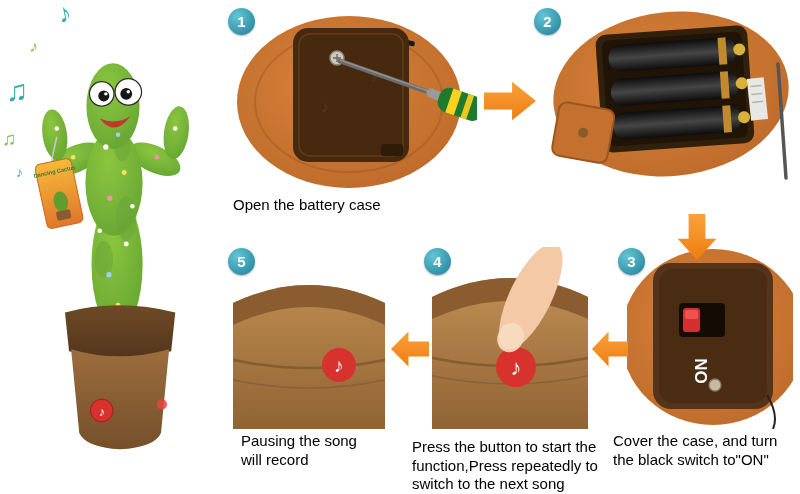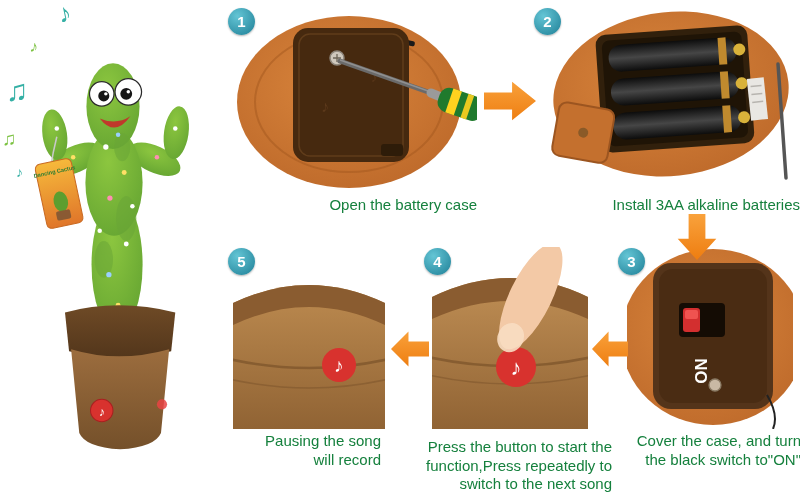--- a/index.html
+++ b/index.html
@@ -12,21 +12,21 @@
 
   .badge {
     position:absolute; width:27px; height:27px; border-radius:50%;
     background:radial-gradient(circle at 35% 30%, #64c5d5, #1e7f96);
     color:#fff; font-weight:bold; font-size:15px;
     display:flex; align-items:center; justify-content:center;
     box-shadow:0 1px 2px rgba(0,0,0,.3); z-index:5;
   }
 
   .caption {
-    position:absolute; text-align:right; font-size:15px; color:#15803d;
+    position:absolute; text-align:left; font-size:15px; color:#000000;
     line-height:1.24; z-index:4;
   }
 
   .arrow { position:absolute; background:linear-gradient(180deg,#f9a23c,#ee7d10); z-index:6; }
   .ar-right { clip-path: polygon(0% 30%, 54% 30%, 54% 4%, 100% 50%, 54% 96%, 54% 70%, 0% 70%); }
   .ar-left  { clip-path: polygon(100% 30%, 46% 30%, 46% 4%, 0% 50%, 46% 96%, 46% 70%, 100% 70%); }
   .ar-down  { clip-path: polygon(30% 0%, 30% 54%, 4% 54%, 50% 100%, 96% 54%, 70% 54%, 70% 0%); }
 
   .product { position:absolute; left:0; top:0; width:228px; height:494px; }
   .note { position:absolute; font-weight:bold; z-index:2; }
@@ -249,21 +249,20 @@
         <rect x="14" y="98" width="56" height="54" rx="8" fill="#c4702e" stroke="#9c5520" stroke-width="2"></rect>
         <circle cx="42" cy="125" r="5" fill="#8a5a28"></circle>
       </g>
       <g transform="rotate(-6 216 92)">
         <rect x="208" y="70" width="17" height="42" fill="#e9e7e3"></rect>
         <path d="M211 78 h11 M211 86 h11 M211 94 h11" stroke="#b7b4af" stroke-width="1.5"></path>
       </g>
       <line x1="237" y1="56" x2="245" y2="170" stroke="#555555" stroke-width="3.5" stroke-linecap="round"></line>
     </svg>
   </div>
-  <div class="caption c2">Install 3AA alkaline batteries</div>
 
   <div class="arrow ar-down a2"></div>
 
   <div class="photo ph3">
     <svg viewBox="0 0 166 182" xmlns="http://www.w3.org/2000/svg">
       <defs>
         <radialGradient id="p3-pot" cx="0.45" cy="0.42" r="0.8">
           <stop offset="0" stop-color="#d9853c"></stop>
             <stop offset="0.75" stop-color="#c06c2c"></stop>
             <stop offset="1" stop-color="#a85a22"></stop>

